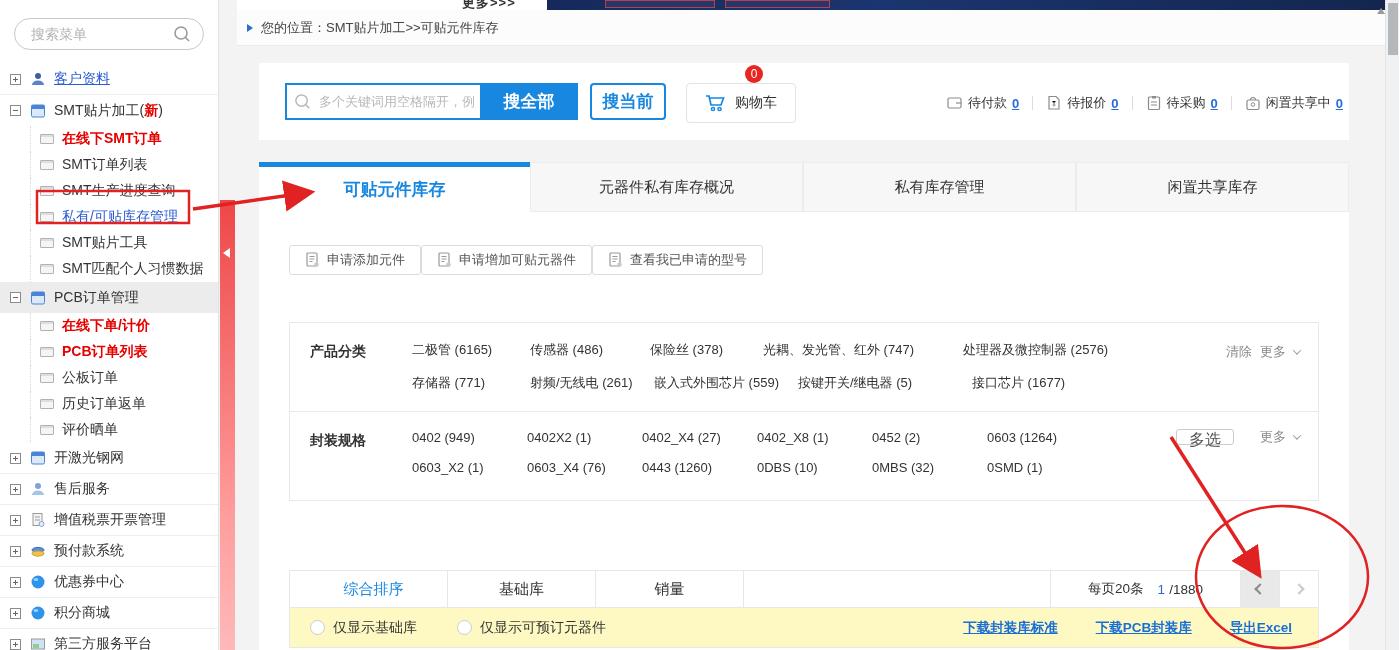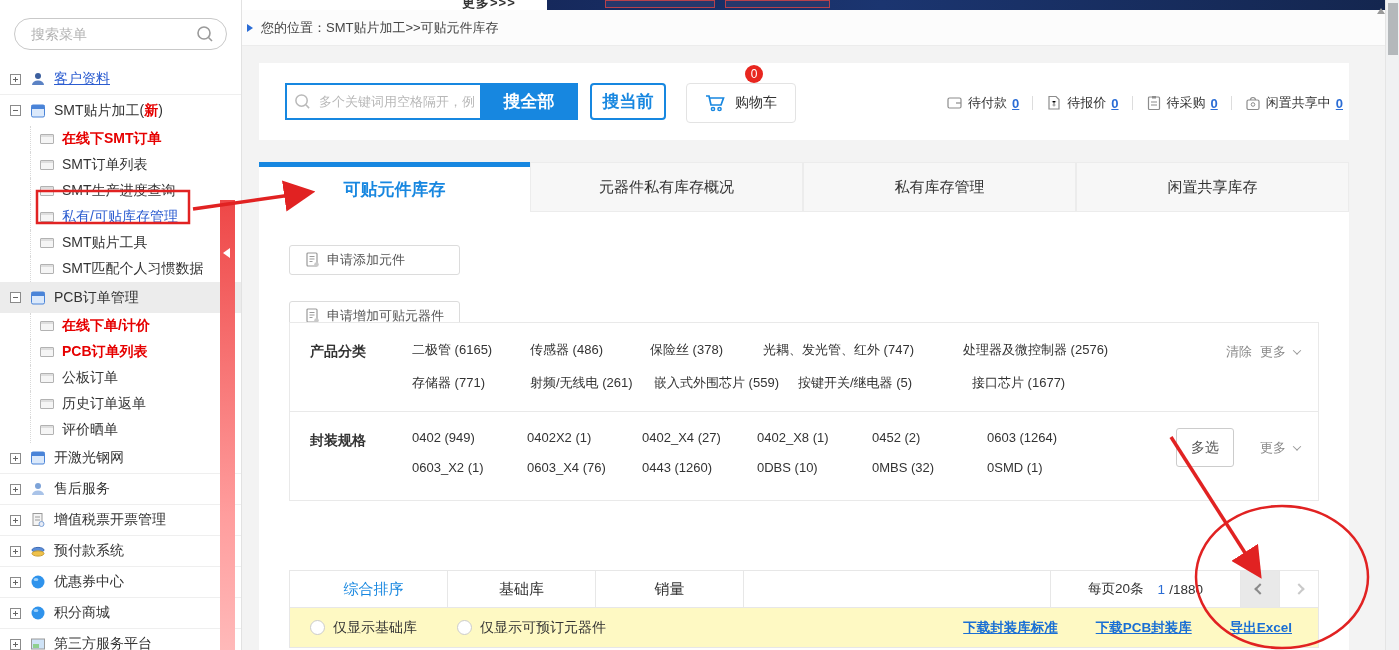--- a/index.html
+++ b/index.html
@@ -8,21 +8,21 @@
 
   
   .topbar { position:absolute; left:237px; top:0; width:1148px; height:10px; background:#fff; overflow:hidden; z-index:1; }
   .topbar .navy { position:absolute; left:310px; top:0; right:0; height:10px; background:linear-gradient(90deg,#16295c,#1b3570 40%,#14264f); }
   .topbar .more { position:absolute; left:225px; top:-6px; font-size:13px; font-weight:bold; color:#333; letter-spacing:1px; }
   .topbar .tb-box { position:absolute; top:0; height:8px; border:1px solid #b8414b; background:#27376b; }
   .tb-box.b1 { left:368px; width:110px; }
   .tb-box.b2 { left:488px; width:105px; }
 
   
-  .sidebar { position:absolute; left:0; top:0; width:242px; height:650px; background:#fff; border-right:1px solid #e2e2e2; z-index:2; font-size:14px; color:#333; }
+  .sidebar { position:absolute; left:0; top:0; width:219px; height:650px; background:#fff; border-right:1px solid #e2e2e2; z-index:2; font-size:14px; color:#333; }
   .side-search { position:relative; margin:18px 14px 14px 14px; height:32px; border:1px solid #c9c9c9; border-radius:16px; background:#fff; }
   .side-search input { position:absolute; left:16px; top:0; width:150px; height:30px; border:none; outline:none; font-size:14px; color:#555; background:transparent; font-family:inherit; }
   .side-search input::placeholder { color:#b3b3b3; }
   .side-search svg { position:absolute; right:12px; top:6px; }
   .m-top { position:relative; display:flex; align-items:center; height:31px; padding-left:10px; border-bottom:1px solid #efefef; }
   .m-top .lbl { margin-left:8px; }
   .m-top.shaded { background:#ececec; }
   .expand { position:relative; width:11px; height:11px; border:1px solid #8b8b8b; background:#fff; flex:0 0 auto; }
   .expand::before { content:""; position:absolute; left:2px; right:2px; top:4px; height:1px; background:#666; }
   .expand.plus::after { content:""; position:absolute; top:2px; bottom:2px; left:4px; width:1px; background:#666; }
@@ -56,40 +56,40 @@
   .stats { position:absolute; right:6px; top:31px; display:flex; align-items:center; font-size:13px; color:#333; }
   .stat { display:flex; align-items:center; gap:5px; }
   .stat a { color:#2a6cd5; text-decoration:underline; font-weight:bold; }
   .stat-div { width:1px; height:14px; background:#ddd; margin:0 13px; }
 
   .tabs { position:absolute; left:22px; top:152px; width:1090px; height:50px; display:flex; }
   .tab { flex:1; display:flex; align-items:center; justify-content:center; font-size:15px; color:#333; background:#f7f7f7; border:1px solid #ececec; cursor:pointer; }
   .tab.active { background:#fff; border:none; border-top:5px solid #1787e0; color:#1787e0; font-size:17px; font-weight:bold; }
 
   .content { position:absolute; left:22px; top:202px; width:1090px; height:438px; background:#fff; }
-  .actions { position:absolute; left:30px; top:33px; display:flex; gap:26px;flex-direction:column; }
+  .actions { position:absolute; left:30px; top:33px; display:flex; gap:0; }
   .act-btn { height:30px; padding:0 15px; border:1px solid #dcdcdc; border-radius:3px; background:#fff; display:flex; align-items:center; gap:7px; font-size:13px; color:#555; cursor:pointer; }
 
   .filterbox { position:absolute; left:30px; top:110px; width:1030px; }
   .filter-row { position:relative; border:1px solid #e9e9e9; height:90px; display:flex; background:#fff; }
   .filter-row + .filter-row { margin-top:-1px; }
   .filter-label { width:112px; padding:20px 0 0 20px; font-size:14px; font-weight:bold; color:#333; flex:0 0 auto; }
   .filter-items { flex:1; padding-top:18px; }
   .f-line { display:flex; margin-bottom:15px; padding-left:10px; }
   .f-item { font-size:13px; color:#333; cursor:pointer; white-space:nowrap; }
   .cat1 .f-item:nth-of-type(1){width:118px} .cat1 .f-item:nth-of-type(2){width:120px}
   .cat1 .f-item:nth-of-type(3){width:113px} .cat1 .f-item:nth-of-type(4){width:200px}
   .cat2 .f-item:nth-of-type(1){width:118px} .cat2 .f-item:nth-of-type(2){width:124px}
   .cat2 .f-item:nth-of-type(3){width:144px} .cat2 .f-item:nth-of-type(4){width:174px}
   .pkg .f-item { width:115px; }
   .filter-ops { position:absolute; right:18px; top:20px; display:flex; align-items:center; gap:8px; font-size:13px; color:#888; }
   .filter-ops .op { cursor:pointer; }
   .caret { width:6px; height:6px; border-right:1px solid #999; border-bottom:1px solid #999; transform:rotate(45deg) translate(-1px,-1px); display:inline-block; }
   .pkg-ops { position:absolute; right:18px; top:16px; display:flex; align-items:center; gap:26px; }
-  .btn-multi { width:58px; height:39px; border:1px solid #ccc; border-radius:3px; background:#fff; font-size:14px; color:#555; cursor:pointer; font-family:inherit; }
+  .btn-multi { width:58px; height:16px; border:1px solid #ccc; border-radius:3px; background:#fff; font-size:16px; color:#555; cursor:pointer; font-family:inherit; }
   .pkg-more { display:flex; align-items:center; gap:8px; font-size:13px; color:#888; cursor:pointer; }
 
   .sortbar { position:absolute; left:30px; top:358px; width:1030px; height:38px; border:1px solid #e7e7e7; display:flex; background:#fff; font-size:15px;padding-left:10px; }
   .sort-tab { width:148px; border-right:1px solid #e7e7e7; display:flex; align-items:center; justify-content:center; color:#333; cursor:pointer; }
   .sort-tab.active { color:#1787e0; }
   .sort-spacer { flex:1; }
   .pageinfo { width:190px; border-left:1px solid #e7e7e7; display:flex; align-items:center; justify-content:center; gap:4px; font-size:13.5px; color:#333; }
   .pageinfo .cur { color:#2a6cd5; }
   .pg-btn { width:39px; border-left:1px solid #e7e7e7; display:flex; align-items:center; justify-content:center; cursor:pointer; }
   .pg-prev { background:#e9e9e9; }

